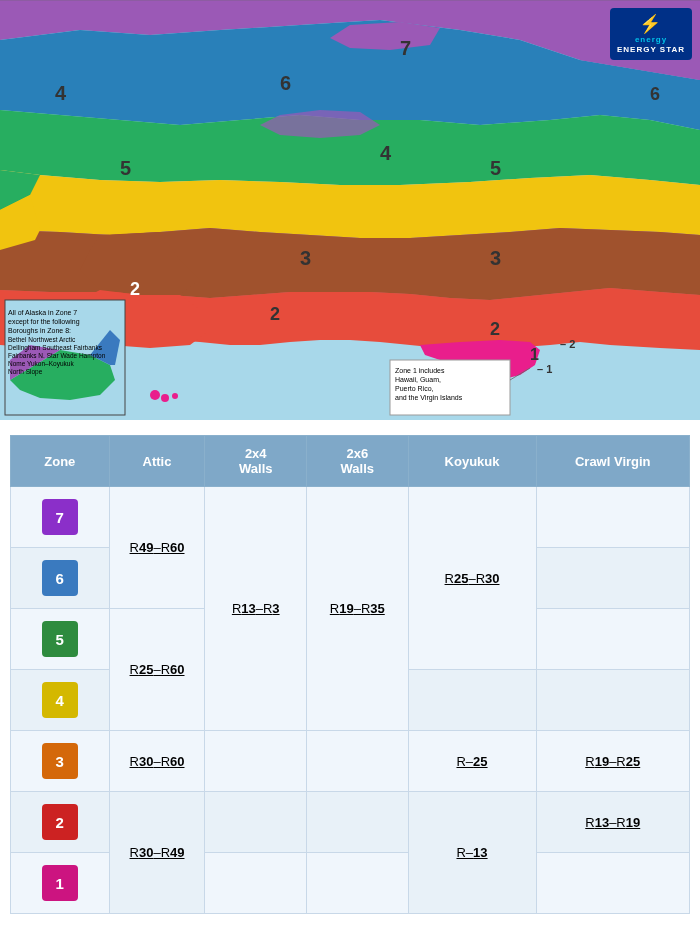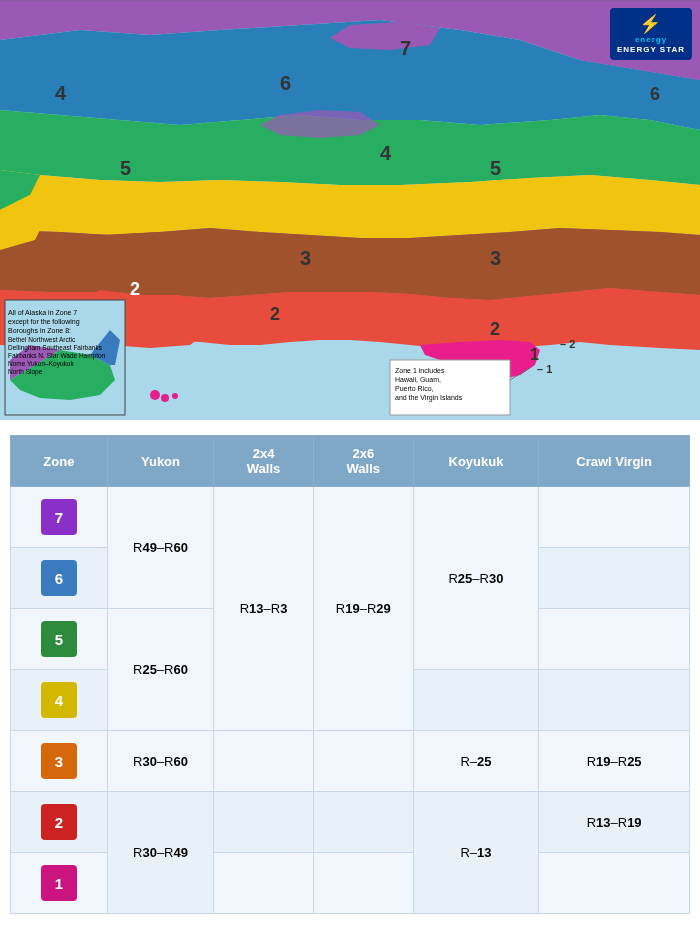--- a/index.html
+++ b/index.html
@@ -68,20 +68,21 @@
     .zone-7 { background: #8b2fc9; }
     .zone-6 { background: #3a7abf; }
     .zone-5 { background: #2e8b3e; }
     .zone-4 { background: #d4b800; }
     .zone-3 { background: #d4680a; }
     .zone-2 { background: #cc2222; }
     .zone-1 { background: #cc1480; }
 
     .r-value {
       font-size: 13px;
+      text-decoration: underline;
     }
     .r-value strong {
       font-weight: bold;
     }
 
     
     .map-placeholder {
       width: 700px;
       height: 420px;
       position: relative;
@@ -176,41 +177,41 @@
     <text x="651" y="42" font-family="Arial" font-size="8" fill="#00c0e8" font-weight="bold" text-anchor="middle" letter-spacing="1">energy</text>
     <text x="651" y="52" font-family="Arial" font-size="8" fill="white" font-weight="bold" text-anchor="middle" letter-spacing="1">ENERGY STAR</text>
   </svg>
 </div>
 
 <div class="table-section">
   <table class="insulation-table">
     <thead>
       <tr>
         <th>Zone</th>
-        <th>Yukon</th>
+        <th>Attic</th>
         <th>2x4<br><b>Walls</b></th>
         <th>2x6<br><b>Walls</b></th>
         <th>Koyukuk</th>
         <th>Crawl Virgin</th>
       </tr>
     </thead>
     <tbody>
 
       <tr>
         <td>
           <span class="zone-badge zone-7">7</span>
         </td>
         <td rowspan="2">
           <span class="r-value">R<strong>49</strong>–R<strong>60</strong></span>
         </td>
         <td rowspan="4">
           <span class="r-value">R<strong>13</strong>–R<strong>3</strong></span>
         </td>
         <td rowspan="4">
-          <span class="r-value">R<strong>19</strong>–R<strong>29</strong></span>
+          <span class="r-value">R<strong>19</strong>–R<strong>35</strong></span>
         </td>
         <td rowspan="3">
           <span class="r-value">R<strong>25</strong>–R<strong>30</strong></span>
         </td>
         <td></td>
       </tr>
 
       <tr>
         <td>
           <span class="zone-badge zone-6">6</span>

